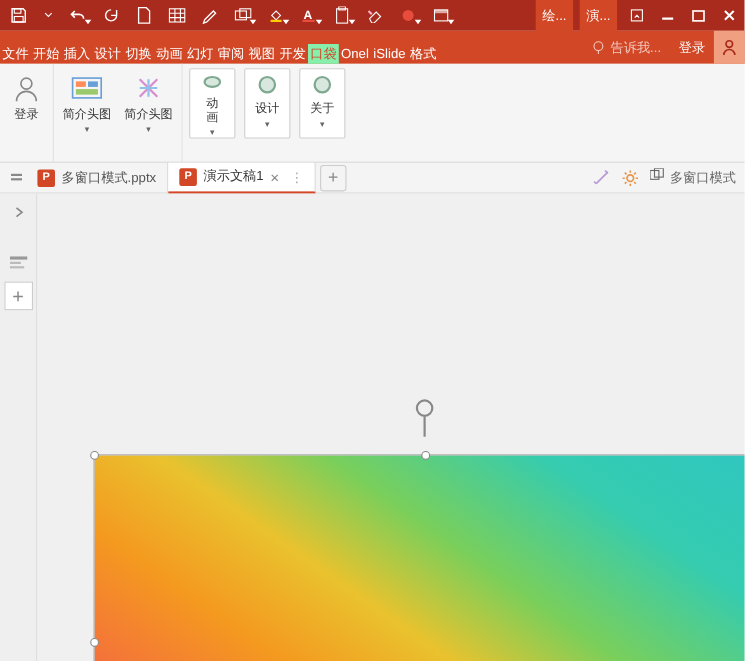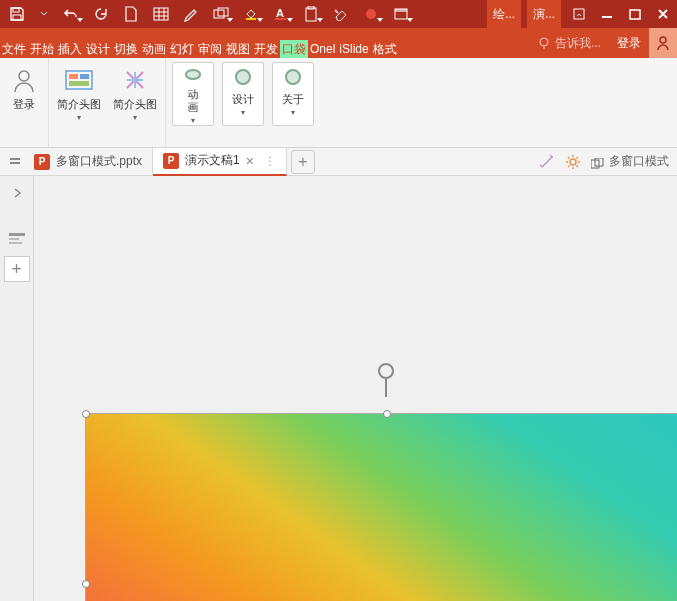--- a/index.html
+++ b/index.html
@@ -39,21 +39,21 @@
   .circle { width: 16px; height: 16px; border-radius: 50%; border: 2px solid #7fa890; background: #d8e8df; }
 
   
   .doctabs { height: 28px; background: #f4f4f4; border-bottom: 1px solid #d8d8d8; display: flex; align-items: center; }
   .dtab { height: 28px; display: flex; align-items: center; gap: 6px; padding: 0 10px; border-right: 1px solid #d8d8d8; font-size: 12px; color: #555; position: relative; }
   .dtab.active { background: #fff; border-bottom: 2px solid #d24726; color: #333; }
   .dtab .p-ico { width: 16px; height: 16px; background: #d24726; color: #fff; display: flex; align-items: center; justify-content: center; font-size: 10px; font-weight: bold; border-radius: 2px; }
   .dtab .close { color: #888; font-size: 14px; }
   .add-tab { width: 24px; height: 24px; margin-left: 4px; display: flex; align-items: center; justify-content: center; color: #888; font-size: 16px; border: 1px solid #ccc; border-radius: 3px; }
   .doctabs .right { margin-left: auto; display: flex; align-items: center; gap: 10px; padding-right: 8px; color: #666; font-size: 12px; }
-  .mw { display: flex; align-items: flex-end; gap: 4px; }
+  .mw { display: flex; align-items: flex-start; gap: 4px; }
 
   
   .editwrap { display: flex; height: 425px; }
   .sidepanel { width: 34px; background: #efefef; border-right: 1px solid #d8d8d8; display: flex; flex-direction: column; align-items: center; padding-top: 6px; gap: 6px; }
   .sp-btn { width: 22px; height: 22px; display:flex; align-items:center; justify-content:center; color:#777; }
   .sp-plus { width: 26px; height: 26px; background:#fff; border:1px solid #ccc; display:flex; align-items:center; justify-content:center; color:#888; font-size:18px; }
   .canvas { flex: 1; background: #f0f0f0; position: relative; overflow: hidden; }
 
   .rot-handle { position: absolute; left: 352px; top: 195px; transform: translate(-50%, -50%); }
   .rot-handle .ring { width: 16px; height: 16px; border: 2px solid #888; border-radius: 50%; position: relative; }

